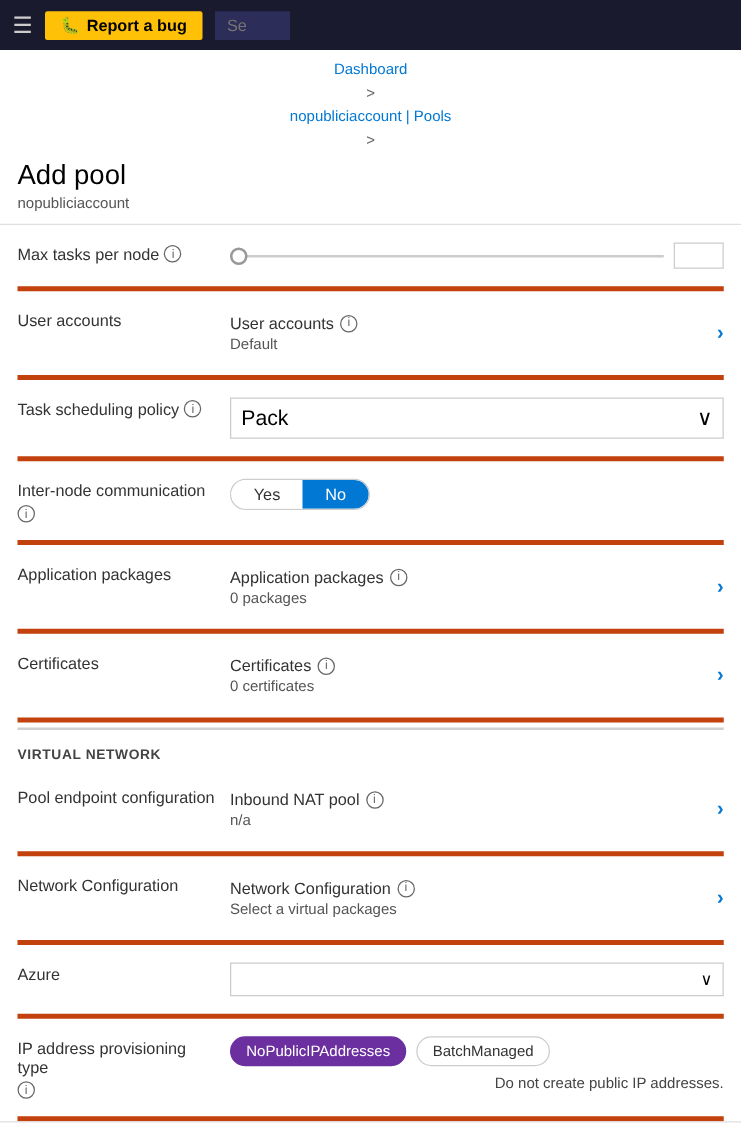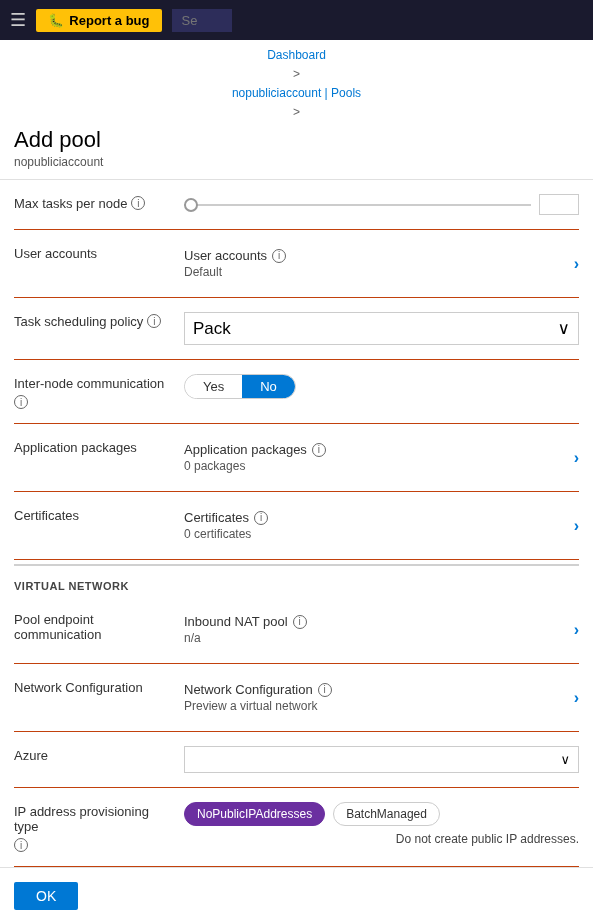--- a/index.html
+++ b/index.html
@@ -61,21 +61,21 @@
     .page-subtitle { font-size: 12px; color: #555; margin-top: 2px; }
 
     
     .content { padding: 0 14px; }
 
     
     .form-row {
       display: flex;
       align-items: flex-start;
       padding: 14px 0;
-      border-bottom: 1px solid #c2410c;
+      border-bottom: 4px solid #c2410c;
       gap: 10px;
     }
     .form-label {
       width: 160px;
       min-width: 160px;
       font-size: 13px;
       color: #333;
       padding-top: 2px;
       display: flex;
       align-items: flex-start;
@@ -347,21 +347,21 @@
         </div>
         <span class="chevron-right">›</span>
       </div>
     </div>
   </div>
 
   <div class="section-heading vnet-separator">VIRTUAL NETWORK</div>
 
   <div class="form-row">
     <div class="form-label">
-      <span>Pool endpoint communication</span>
+      <span>Pool endpoint configuration</span>
     </div>
     <div class="form-control">
       <div class="section-item">
         <div>
           <div class="section-item-left">
             <span class="section-item-title">Inbound NAT pool</span>
             <span class="info-icon">i</span>
           </div>
           <div class="section-item-sub">n/a</div>
         </div>
@@ -374,21 +374,21 @@
     <div class="form-label">
       <span>Network Configuration</span>
     </div>
     <div class="form-control">
       <div class="section-item">
         <div>
           <div class="section-item-left">
             <span class="section-item-title">Network Configuration</span>
             <span class="info-icon">i</span>
           </div>
-          <div class="section-item-sub">Preview a virtual network</div>
+          <div class="section-item-sub">Select a virtual packages</div>
         </div>
         <span class="chevron-right">›</span>
       </div>
     </div>
   </div>
 
   <div class="form-row">
     <div class="form-label">
       <span>Azure</span>
     </div>

